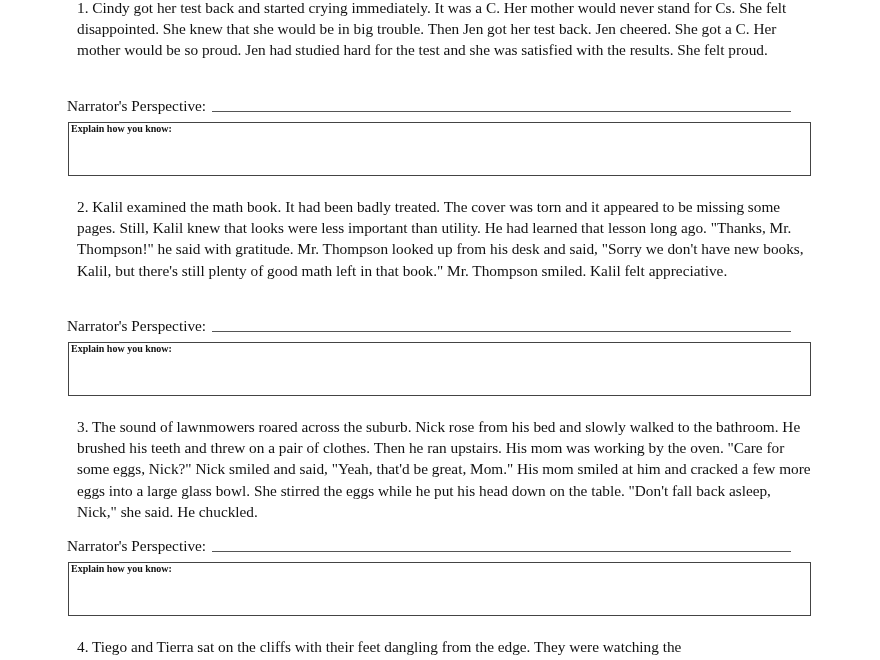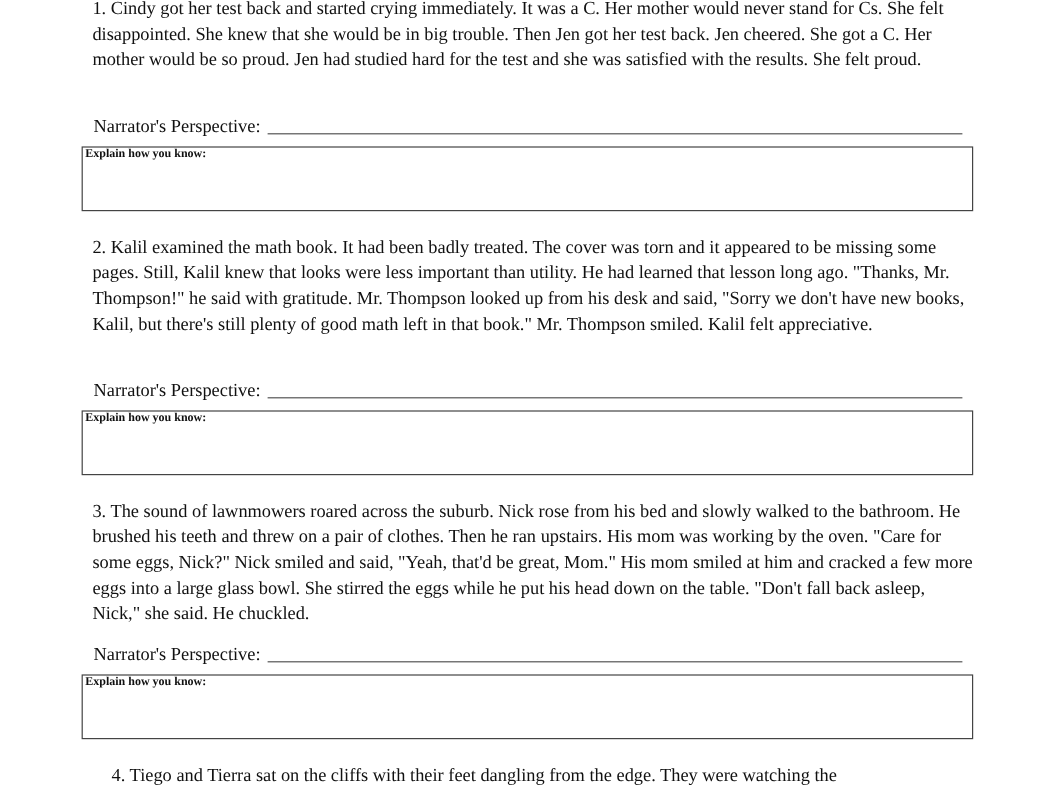--- a/index.html
+++ b/index.html
@@ -1,19 +1,19 @@
 <!DOCTYPE html>
 <html><head>
 <meta charset="utf-8">
 <style>
   html, body { margin:0; padding:0; background:#fff; }
   body { width:880px; height:660px; overflow:hidden; position:relative;
          font-family:"Liberation Serif", serif; color:#111; }
   .passage { position:absolute; left:77px; width:735px; font-size:15.3px; line-height:21.2px; margin:0; }
-  .np-row { position:absolute; left:78px; width:724px; height:20px; font-size:15.3px; display:flex; align-items:flex-end; }
+  .np-row { position:absolute; left:67px; width:724px; height:20px; font-size:15.3px; display:flex; align-items:flex-end; }
   .np-label { white-space:nowrap; padding-right:6px; }
   .np-line { flex:1; border-bottom:1px solid #555; height:14px; margin-bottom:3px; }
   .box { position:absolute; left:68px; width:741px; height:52px; border:1.5px solid #444;text-decoration:underline; }
   .box-label { position:absolute; left:2px; top:0px; font-size:10px; font-weight:bold; }
 </style>
 </head>
 <body>
 
 <p class="passage" style="top:-3px;">1.  Cindy got her test back and started crying immediately. It was a C. Her mother would never stand for Cs. She felt disappointed. She knew that she would be in big trouble. Then Jen got her test back. Jen cheered. She got a C. Her mother would be so proud. Jen had studied hard for the test and she was satisfied with the results. She felt proud.</p>
 <div class="np-row" style="top:95px;">
@@ -35,13 +35,13 @@
 
 <p class="passage" style="top:416px;">3. The sound of lawnmowers roared across the suburb. Nick rose from his bed and slowly walked to the bathroom. He brushed his teeth and threw on a pair of clothes. Then he ran upstairs. His mom was working by the oven. "Care for some eggs, Nick?" Nick smiled and said, "Yeah, that'd be great, Mom." His mom smiled at him and cracked a few more eggs into a large glass bowl. She stirred the eggs while he put his head down on the table. "Don't fall back asleep, Nick," she said. He chuckled.</p>
 <div class="np-row" style="top:535px;">
   <span class="np-label">Narrator's Perspective:</span>
   <span class="np-line"></span>
 </div>
 <div class="box" style="top:562px;">
   <span class="box-label">Explain how you know:</span>
 </div>
 
-<p class="passage" style="top:636px;margin-left:16px;">4. Tiego and Tierra sat on the cliffs with their feet dangling from the edge. They were watching the</p>
+<p class="passage" style="top:636px;">4. Tiego and Tierra sat on the cliffs with their feet dangling from the edge. They were watching the</p>
 
 </body></html>

